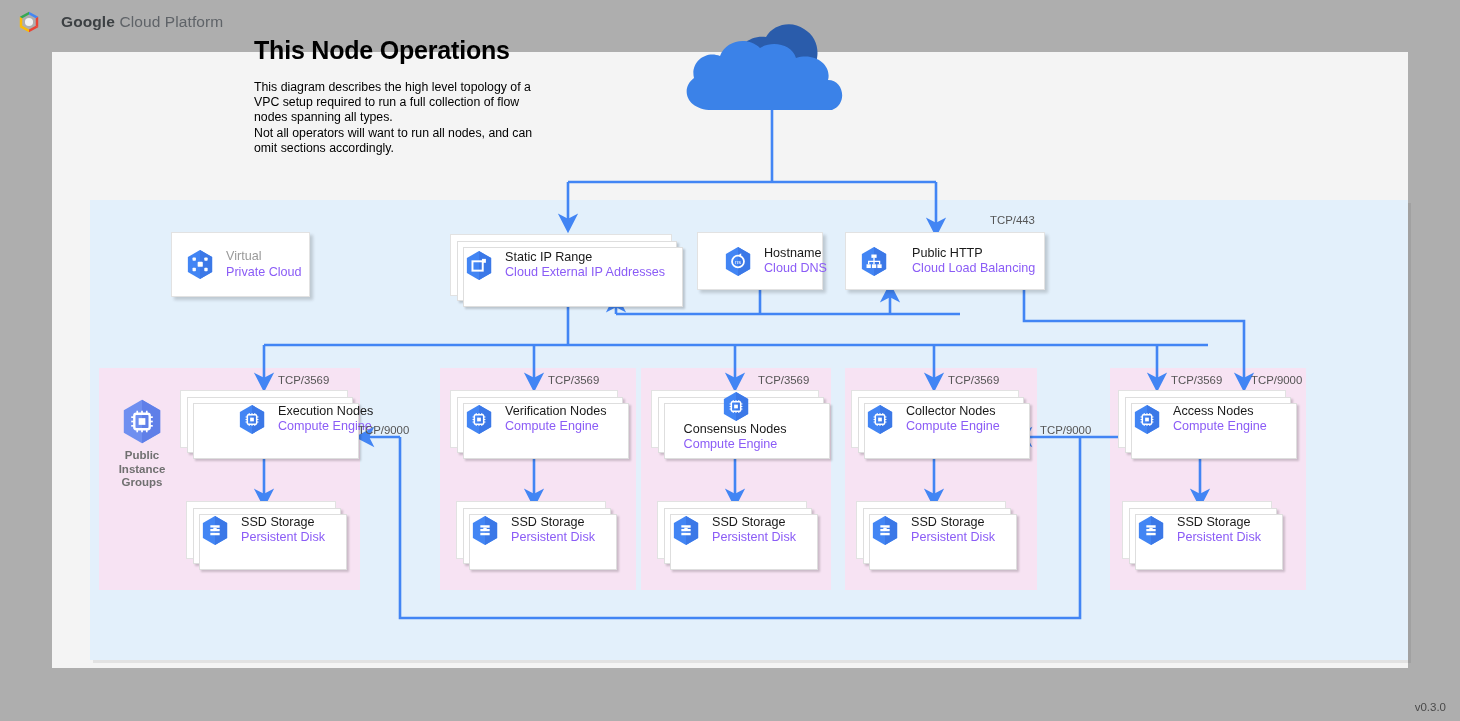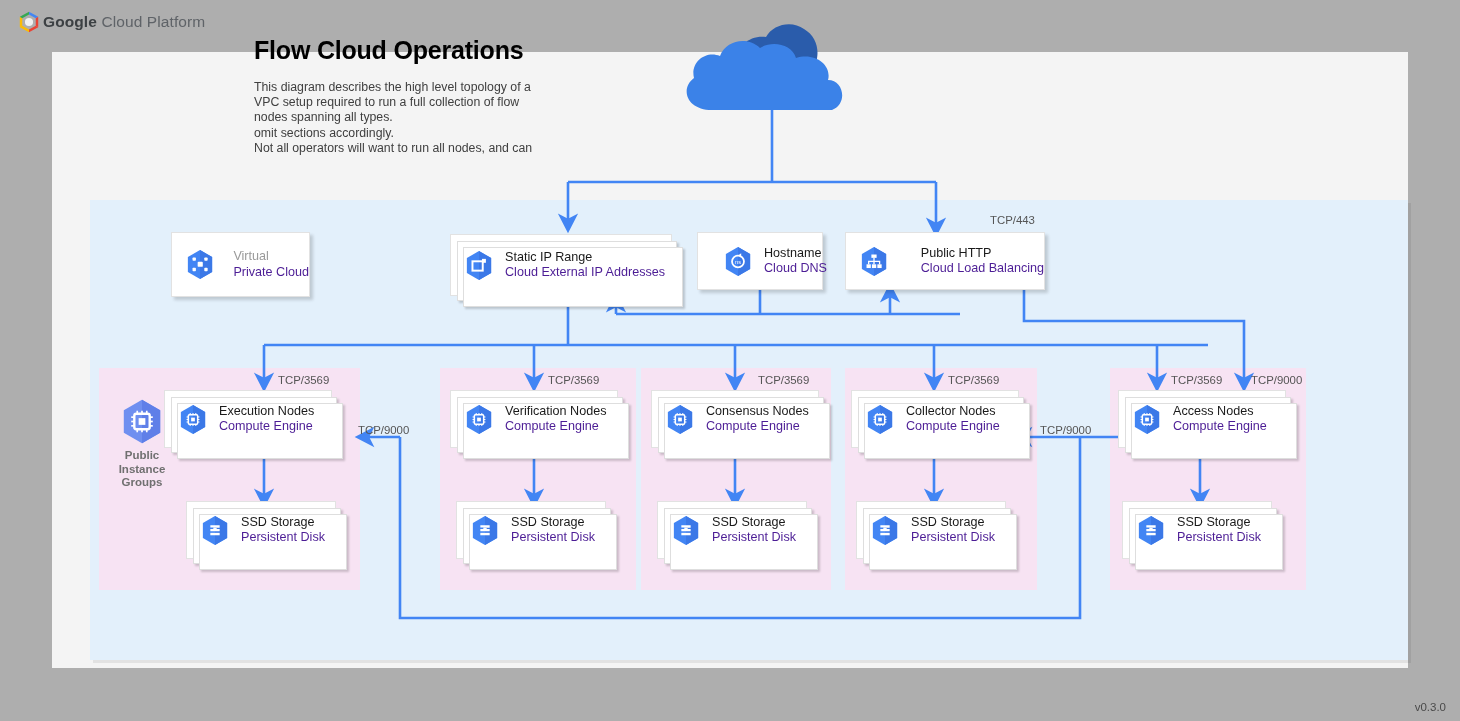--- a/index.html
+++ b/index.html
@@ -6,21 +6,21 @@
   body{
     width:1460px;height:721px;
     background:#aeaeae;
     font-family:"Liberation Sans", sans-serif;
     overflow:hidden;
     position:relative;
   }
   
   #brand{
     position:absolute;left:16px;top:8px;
-    display:flex;align-items:center;gap:1px;
+    display:flex;align-items:center;gap:19px;
     height:28px;
   }
   #brand .logo{width:26px;height:26px;display:block;}
   #brand .txt{font-size:15.5px;color:#5f6368;letter-spacing:.1px;white-space:nowrap;}
   #brand .txt b{color:#3c4043;font-weight:bold;}
 
   
   #canvas{
     position:absolute;left:52px;top:52px;width:1356px;height:616px;
     background:#f4f4f4;
@@ -31,21 +31,21 @@
     background:#e3f0fb;
     box-shadow:3px 3px 0 0 rgba(0,0,0,.07);
   }
   
   #title{
     position:absolute;left:254px;top:36px;
     font-size:25px;font-weight:bold;color:#000;letter-spacing:-.2px;
   }
   #desc{
     position:absolute;left:254px;top:80px;width:292px;
-    font-size:12.3px;line-height:15.2px;color:#404040;
+    font-size:12.3px;line-height:15.2px;color:#000000;
   }
   #desc p{margin:0;}
 
   
   #edges, #regions{position:absolute;left:0;top:0;width:1460px;height:721px;pointer-events:none;}
   #regions{z-index:1;}
   #edges{z-index:2;}
 
   
   .card{
@@ -54,25 +54,25 @@
     display:flex;align-items:center;
     box-sizing:border-box;
   }
   .card.stack::before,.card.stack::after{
     content:"";position:absolute;background:#fff;border:1px solid #dedede;
     box-shadow:2px 2px 2px rgba(0,0,0,.18);
     z-index:-1;
   }
   .card.stack::before{left:6px;top:6px;right:-6px;bottom:-6px;}
   .card.stack::after{left:12px;top:12px;right:-12px;bottom:-12px;}
-  .card.flat{box-shadow:3px 3px 3px rgba(0,0,0,.16);justify-content:space-between;}
+  .card.flat{box-shadow:3px 3px 3px rgba(0,0,0,.16);}
   .card .ico{flex:0 0 auto;margin-left:14px;margin-right:12px;width:28px;height:31px;}
   .card .lbl{line-height:1.22;}
   .card .lbl .t1{font-size:12.6px;color:#1a1a1a;white-space:nowrap;}
-  .card .lbl .t2{font-size:12.6px;color:#4c1d95;white-space:nowrap;}
+  .card .lbl .t2{font-size:12.6px;color:#8b5cf6;white-space:nowrap;}
   .card.muted .lbl .t1{color:#9a9a9a;}
 
   
   .grouplabel{
     position:absolute;z-index:4;text-align:center;width:86px;
     font-size:11.5px;font-weight:bold;color:#707070;line-height:13.5px;
   }
   .grouplabel .ghex{display:block;margin:0 auto 4px auto;width:42px;height:47px;}
 
   
@@ -101,27 +101,27 @@
       <path d="M7 14.5 L24 5 L24 10 L11.5 17 Z" fill="#34a853"></path>
       <circle cx="24" cy="24" r="7.5" fill="#f1f1f1"></circle>
     </svg>
   </span>
   <span class="txt"><b>Google</b><span> Cloud Platform</span></span>
 </div>
 
 <div id="canvas"></div>
 <div id="vpc"></div>
 
-<div id="title">Flow Cloud Operations</div>
+<div id="title">This Node Operations</div>
 <div id="desc">
   <p>This diagram describes the high level topology of a</p>
   <p>VPC setup required to run a full collection of flow</p>
   <p>nodes spanning all types.</p>
+  <p>Not all operators will want to run all nodes, and can</p>
   <p>omit sections accordingly.</p>
-  <p>Not all operators will want to run all nodes, and can</p>
 </div>
 
 <svg id="regions">
   <g fill="#f7e3f3">
     <rect x="99" y="368" width="261" height="222"></rect>
     <rect x="440" y="368" width="196" height="222"></rect>
     <rect x="641" y="368" width="190" height="222"></rect>
     <rect x="845" y="368" width="192" height="222"></rect>
     <rect x="1110" y="368" width="196" height="222"></rect>
   </g>
@@ -286,21 +286,21 @@
           <path d="M20.5 16.5 L22.7 16.5"></path>
           <path d="M20.5 19.6 L22.7 19.6"></path>
         </g>
     </svg>
   </span>
   <div>Public</div>
   <div>Instance</div>
   <div>Groups</div>
 </div>
 
-<div class="card stack" style="left:164px;top:390px;width:168px;height:58px;">
+<div class="card stack" style="left:180px;top:390px;width:168px;height:58px;padding-left:43px;">
   <span class="ico">
     <svg viewBox="0 0 30 33" width="28" height="31">
         <path d="M15 1 L28 8.5 L28 24.5 L15 32 L2 24.5 L2 8.5 Z" fill="#4285f4"></path>
         <path d="M15 1 L28 8.5 L28 24.5 L15 32 Z" fill="#3b78e7"></path>
         <rect x="10" y="11.5" width="10" height="10" rx="1.2" fill="none" stroke="#fff" stroke-width="1.6"></rect>
         <rect x="13" y="14.5" width="4" height="4" fill="#fff"></rect>
         <g stroke="#fff" stroke-width="1.1">
           <path d="M12 11.5 L12 9.6"></path>
           <path d="M15 11.5 L15 9.6"></path>
           <path d="M18 11.5 L18 9.6"></path>
@@ -344,21 +344,21 @@
           <path d="M20 19.2 L21.9 19.2"></path>
         </g>
       </svg>
   </span>
   <span class="lbl">
     <div class="t1">Verification Nodes</div>
     <div class="t2">Compute Engine</div>
   </span>
 </div>
 
-<div class="card stack" style="left:651px;top:390px;width:168px;height:58px;">
+<div class="card stack" style="left:651px;top:390px;width:168px;height:58px;flex-direction:column;">
   <span class="ico">
     <svg viewBox="0 0 30 33" width="28" height="31">
         <path d="M15 1 L28 8.5 L28 24.5 L15 32 L2 24.5 L2 8.5 Z" fill="#4285f4"></path>
         <path d="M15 1 L28 8.5 L28 24.5 L15 32 Z" fill="#3b78e7"></path>
         <rect x="10" y="11.5" width="10" height="10" rx="1.2" fill="none" stroke="#fff" stroke-width="1.6"></rect>
         <rect x="13" y="14.5" width="4" height="4" fill="#fff"></rect>
         <g stroke="#fff" stroke-width="1.1">
           <path d="M12 11.5 L12 9.6"></path>
           <path d="M15 11.5 L15 9.6"></path>
           <path d="M18 11.5 L18 9.6"></path>

